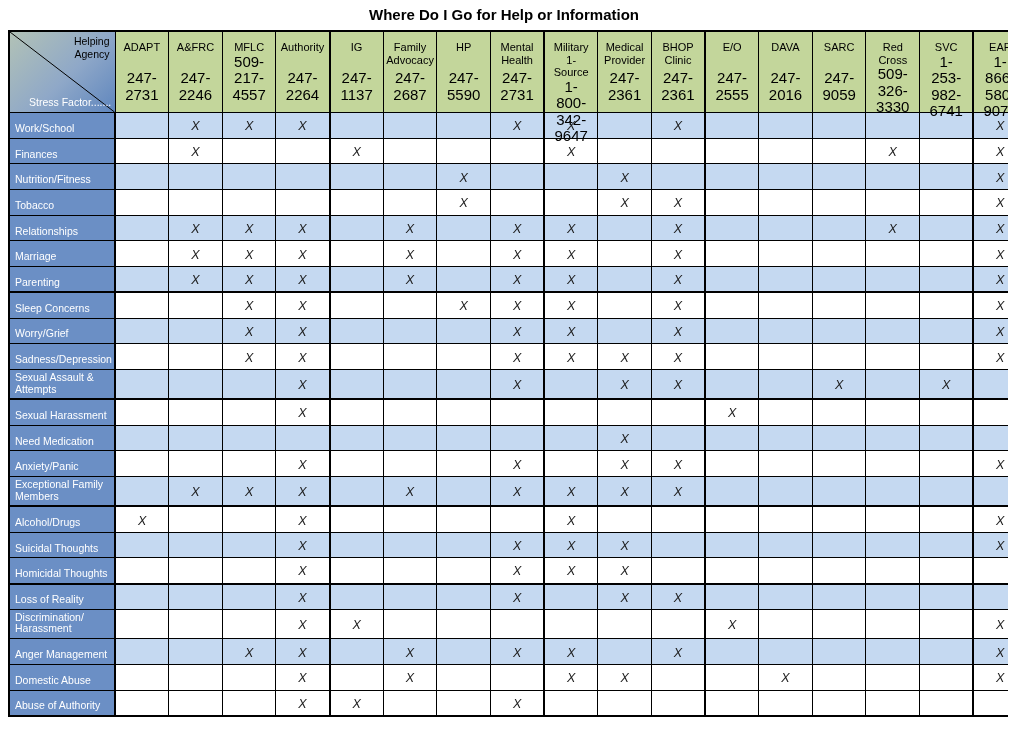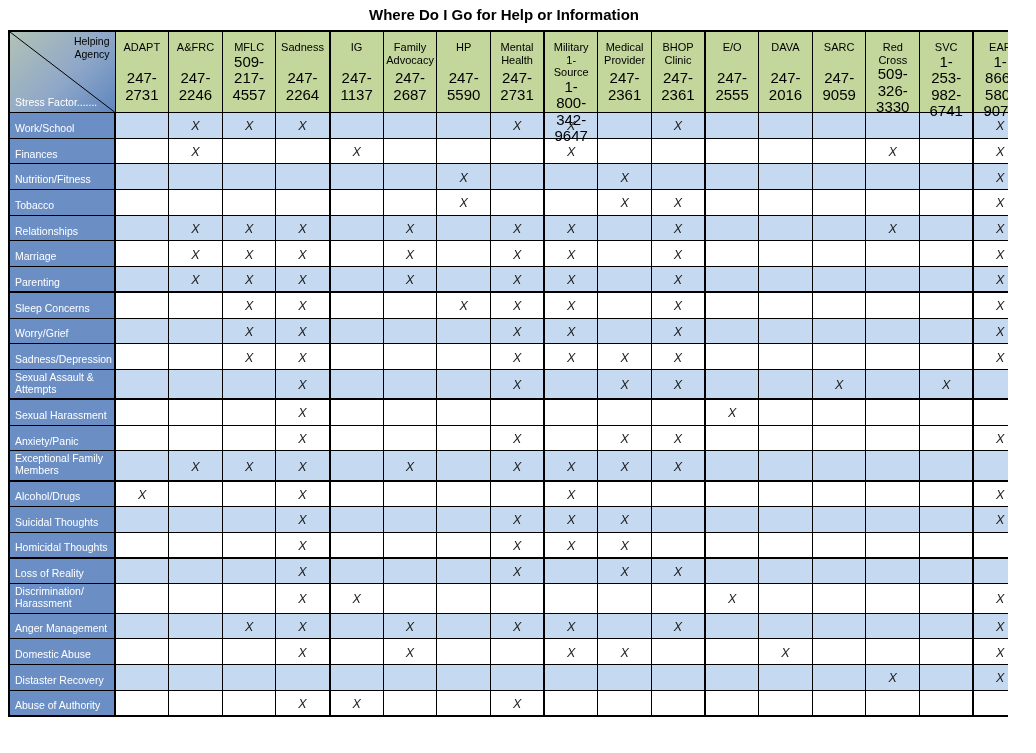--- a/index.html
+++ b/index.html
@@ -18,21 +18,21 @@
   th,td{border:1px solid var(--border);}
   
   thead th{background:var(--green);height:70px;vertical-align:top;padding:6px;font-weight:normal;}
   .agency-head{display:flex;flex-direction:column;justify-content:space-between;align-items:center;height:68px;padding:3px 1px 3px 1px;}
   .aname{font-size:11px;line-height:1.15;color:#000;text-align:center;}
   .aphone{font-size:15px;line-height:1.1;color:#000;text-align:center;}
   
   th.corner{background:linear-gradient(135deg,#b2c2b6 0%,#8fa8c8 55%,#5f86be 100%);position:relative;padding:0;}
   .corner svg{position:absolute;left:0;top:0;width:100%;height:100%;}
   .corner-top{position:absolute;top:3px;right:5px;width:52%;text-align:right;font-size:10.5px;line-height:1.2;color:#000;}
-  .corner-bottom{position:absolute;bottom:4px;left:5px;font-size:10.5px;color:#fff;}
+  .corner-bottom{position:absolute;bottom:4px;left:19px;font-size:10.5px;color:#fff;}
   
   tbody td{height:25.7px;}
   td.rlabel{background:var(--labelblue);color:#fff;font-size:10.5px;line-height:1.12;vertical-align:bottom;padding:2px 2px 3px 5px;border-right:2px solid var(--border);}
   td.cell{text-align:center;vertical-align:middle;}
   .xmark{font-style:italic;font-size:12.5px;color:#1c1c1c;}
   tr.odd td.cell{background:var(--altblue);}
   tr.even td.cell{background:#fff;}
   tr.sec-end td{border-bottom:2px solid var(--border);}
   td.vend,th.vend{border-right:2px solid var(--border);}
 </style>
@@ -85,21 +85,21 @@
             </div>
           </th>
           <th>
             <div class="agency-head">
               <div class="aname">MFLC</div>
               <div class="aphone">509-217-4557</div>
             </div>
           </th>
           <th class="vend">
             <div class="agency-head">
-              <div class="aname">Sadness</div>
+              <div class="aname">Authority</div>
               <div class="aphone">247-2264</div>
             </div>
           </th>
           <th>
             <div class="agency-head">
               <div class="aname">IG</div>
               <div class="aphone">247-1137</div>
             </div>
           </th>
           <th>
@@ -410,20 +410,40 @@
           <td class="cell"></td>
           <td class="cell"></td>
           <td class="cell vend"></td>
           <td class="cell"><span class="xmark">X</span></td>
           <td class="cell"></td>
           <td class="cell"></td>
           <td class="cell"></td>
           <td class="cell vend"></td>
           <td class="cell"></td>
         </tr>
+        <tr class="odd">
+          <td class="rlabel">Need Medication</td>
+          <td class="cell"></td>
+          <td class="cell"></td>
+          <td class="cell"></td>
+          <td class="cell vend"></td>
+          <td class="cell"></td>
+          <td class="cell"></td>
+          <td class="cell"></td>
+          <td class="cell vend"></td>
+          <td class="cell"></td>
+          <td class="cell"><span class="xmark">X</span></td>
+          <td class="cell vend"></td>
+          <td class="cell"></td>
+          <td class="cell"></td>
+          <td class="cell"></td>
+          <td class="cell"></td>
+          <td class="cell vend"></td>
+          <td class="cell"></td>
+        </tr>
         <tr class="even">
           <td class="rlabel">Anxiety/Panic</td>
           <td class="cell"></td>
           <td class="cell"></td>
           <td class="cell"></td>
           <td class="cell vend"><span class="xmark">X</span></td>
           <td class="cell"></td>
           <td class="cell"></td>
           <td class="cell"></td>
           <td class="cell vend"><span class="xmark">X</span></td>
@@ -587,40 +607,20 @@
           <td class="cell"><span class="xmark">X</span></td>
           <td class="cell"></td>
           <td class="cell vend"></td>
           <td class="cell"><span class="xmark">X</span></td>
           <td class="cell"><span class="xmark">X</span></td>
           <td class="cell vend"></td>
           <td class="cell"></td>
           <td class="cell"><span class="xmark">X</span></td>
           <td class="cell"></td>
           <td class="cell"></td>
-          <td class="cell vend"></td>
-          <td class="cell"><span class="xmark">X</span></td>
-        </tr>
-        <tr class="odd">
-          <td class="rlabel">Distaster Recovery</td>
-          <td class="cell"></td>
-          <td class="cell"></td>
-          <td class="cell"></td>
-          <td class="cell vend"></td>
-          <td class="cell"></td>
-          <td class="cell"></td>
-          <td class="cell"></td>
-          <td class="cell vend"></td>
-          <td class="cell"></td>
-          <td class="cell"></td>
-          <td class="cell vend"></td>
-          <td class="cell"></td>
-          <td class="cell"></td>
-          <td class="cell"></td>
-          <td class="cell"><span class="xmark">X</span></td>
           <td class="cell vend"></td>
           <td class="cell"><span class="xmark">X</span></td>
         </tr>
         <tr class="even">
           <td class="rlabel">Abuse of Authority</td>
           <td class="cell"></td>
           <td class="cell"></td>
           <td class="cell"></td>
           <td class="cell vend"><span class="xmark">X</span></td>
           <td class="cell"><span class="xmark">X</span></td>

